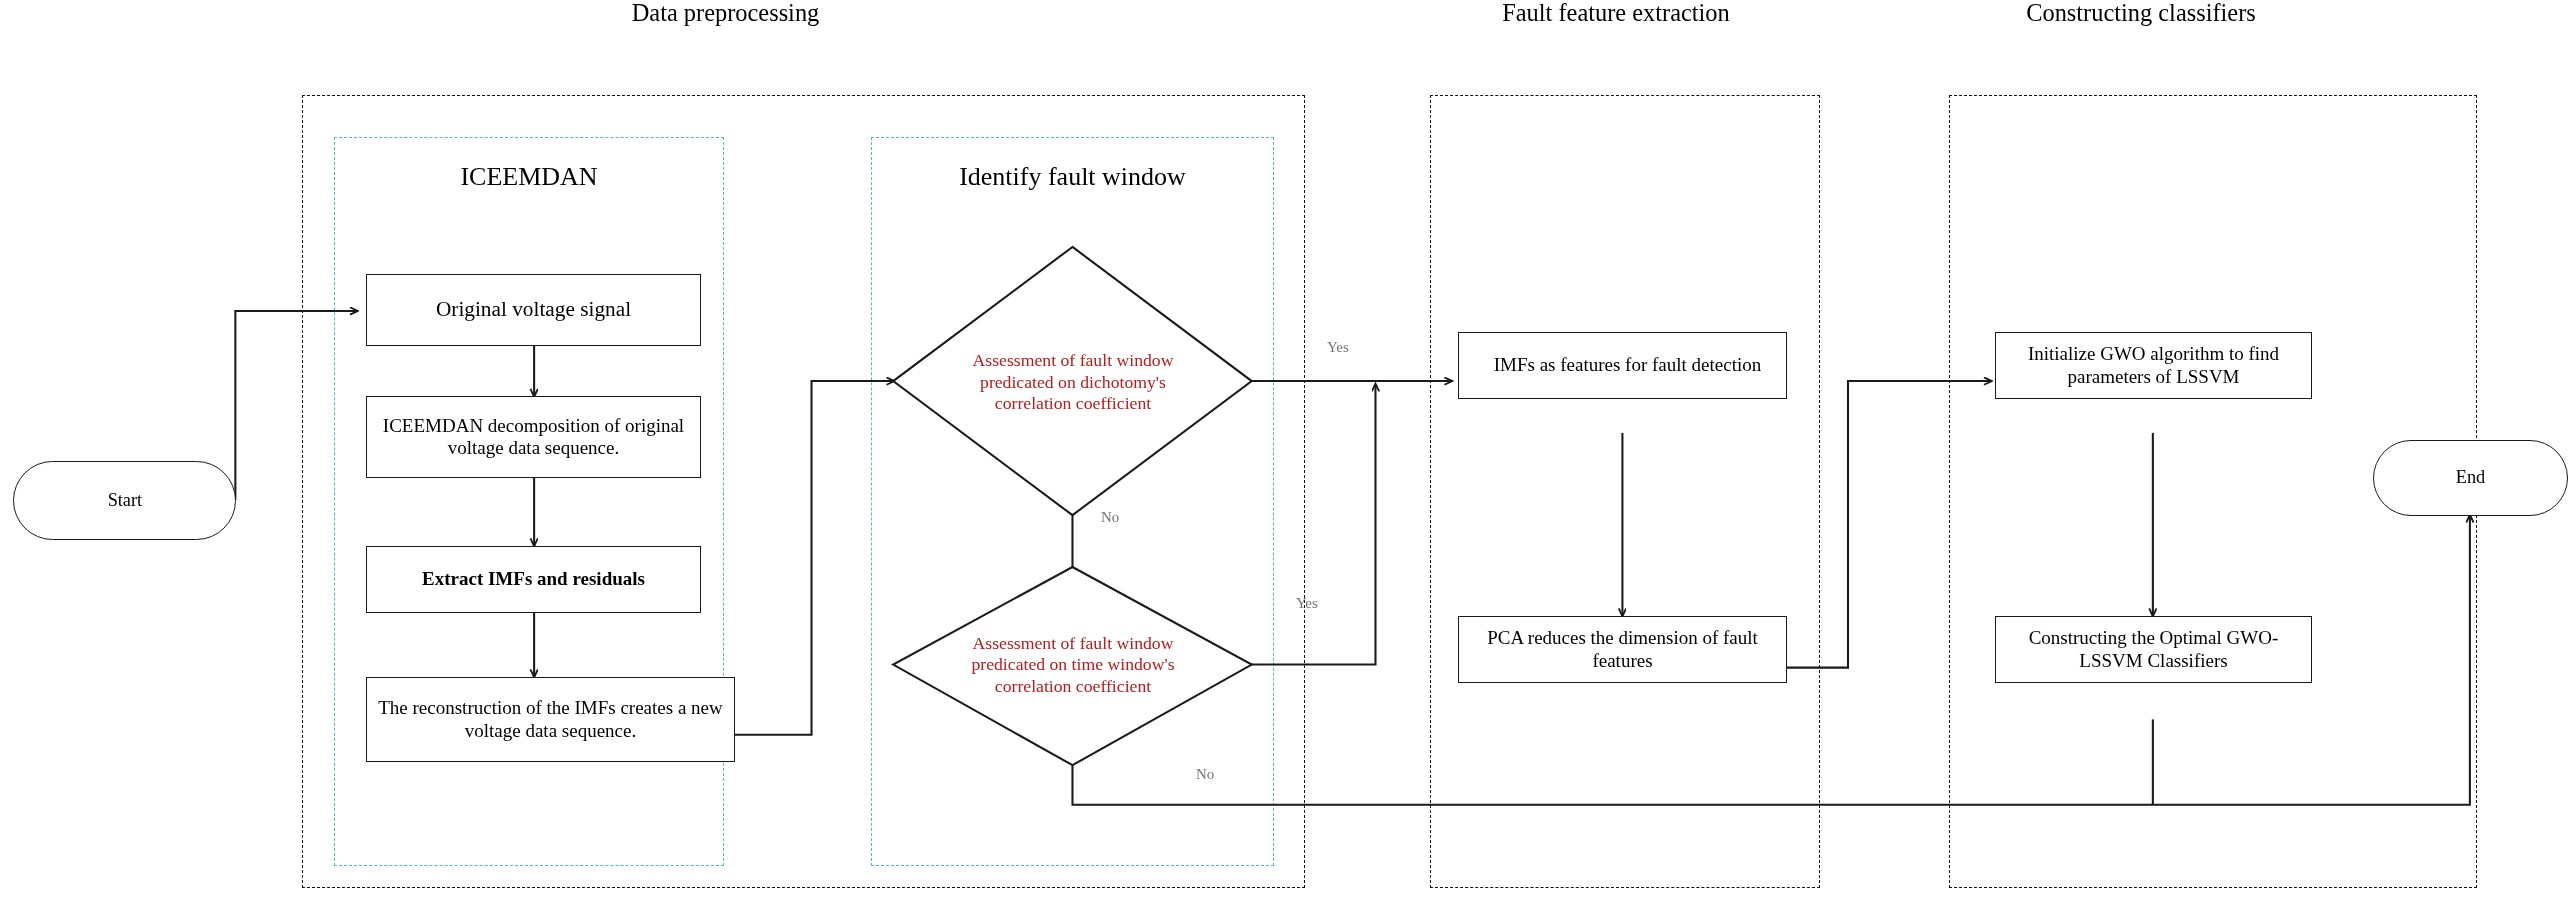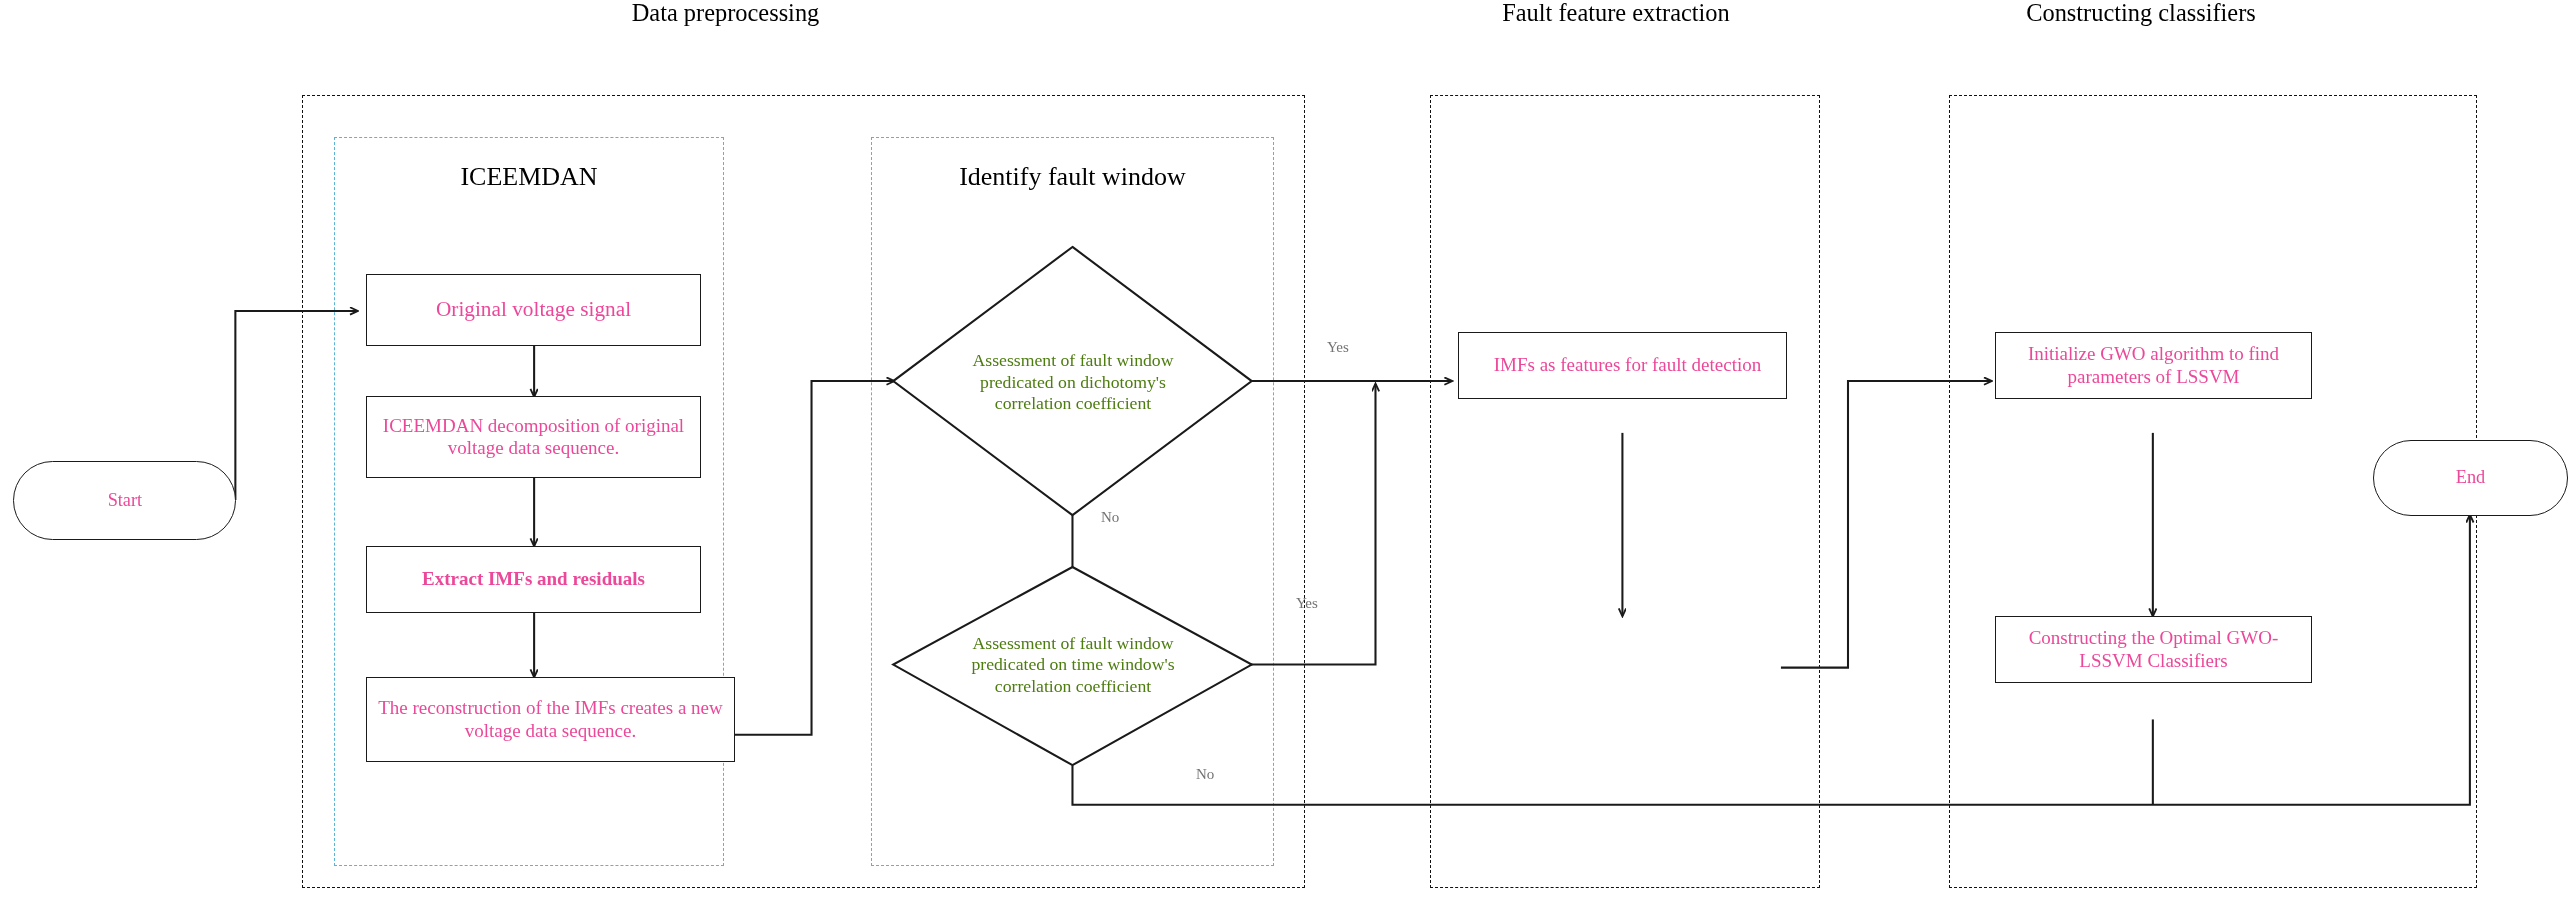--- a/index.html
+++ b/index.html
@@ -24,21 +24,21 @@
     height: 906px;
     pointer-events: none;
   }
   .node {
     position: absolute;
     box-sizing: border-box;
     display: flex;
     align-items: center;
     justify-content: center;
     text-align: center;
-    color: #ec4899;
+    color: #000000;
     line-height: 1.18;
   }
   .proc {
     border: 1.8px solid #1a1a1a;
     background: #ffffff;
     font-size: 19px;
     padding: 2.4px 6.1px;
   }
   .proc.big { font-size: 21.3px; }
   .terminal {
@@ -47,21 +47,21 @@
     border-radius: 55px;
     font-size: 18.3px;
   }
   .decision-label {
     position: absolute;
     display: flex;
     align-items: center;
     justify-content: center;
     text-align: center;
     font-size: 17.7px;
-    color: #4d7c0f;
+    color: #b91c1c;
     line-height: 1.22;
     pointer-events: none;
   }
   .group-title {
     position: absolute;
     font-size: 24.4px;
     color: #000000;
     text-align: center;
     white-space: nowrap;
   }
@@ -163,20 +163,21 @@
   <div class="node proc big" style="left:366px; top:274px; width:335px; height:72px;">Original voltage signal</div>
 
   <div class="node proc" style="left:366px; top:396px; width:335px; height:82px;">ICEEMDAN decomposition of original voltage data sequence.</div>
 
   <div class="node proc" style="left:366px; top:546px; width:335px; height:67px;font-weight:bold;">Extract IMFs and residuals</div>
 
   <div class="node proc" style="left:366px; top:677px; width:369px; height:85px;">The reconstruction of the IMFs creates a new voltage data sequence.</div>
 
   <div class="node proc" style="left:1458px; top:332px; width:329px; height:67px;padding-left:16px;">IMFs as features for fault detection</div>
 
+  <div class="node proc" style="left:1458px; top:616px; width:329px; height:67px;">PCA reduces the dimension of fault features</div>
 
   <div class="node proc" style="left:1995px; top:332px; width:317px; height:67px;">Initialize GWO algorithm to find parameters of LSSVM</div>
 
   <div class="node proc" style="left:1995px; top:616px; width:317px; height:67px;">Constructing the Optimal GWO-LSSVM Classifiers</div>
 
   <div class="edge-label" style="left:1327px; top:339px;">Yes</div>
   <div class="edge-label" style="left:1101px; top:509px;">No</div>
   <div class="edge-label" style="left:1296px; top:595px;">Yes</div>
   <div class="edge-label" style="left:1196px; top:766px;">No</div>
 

